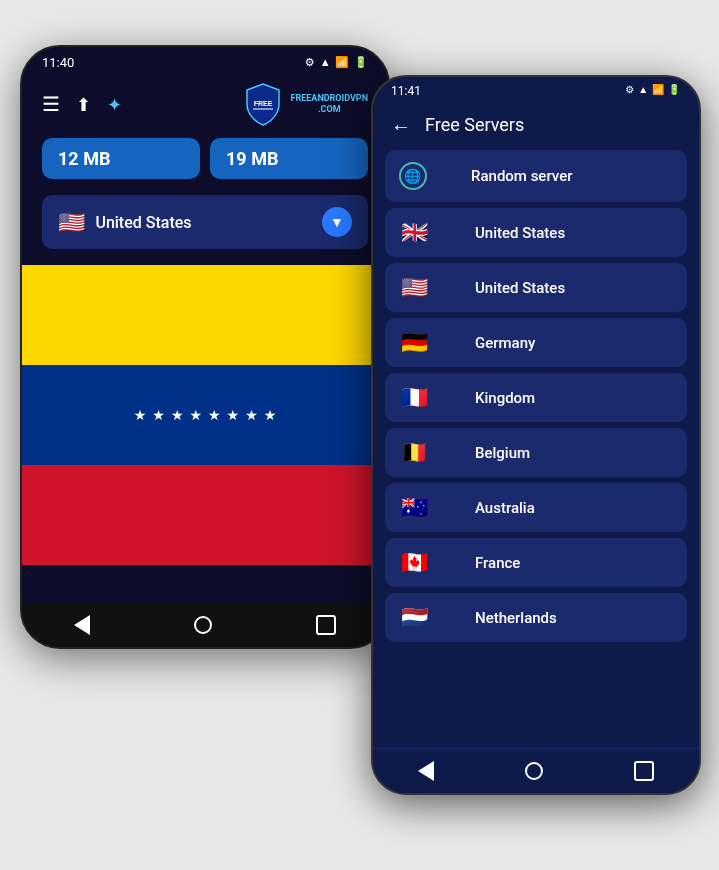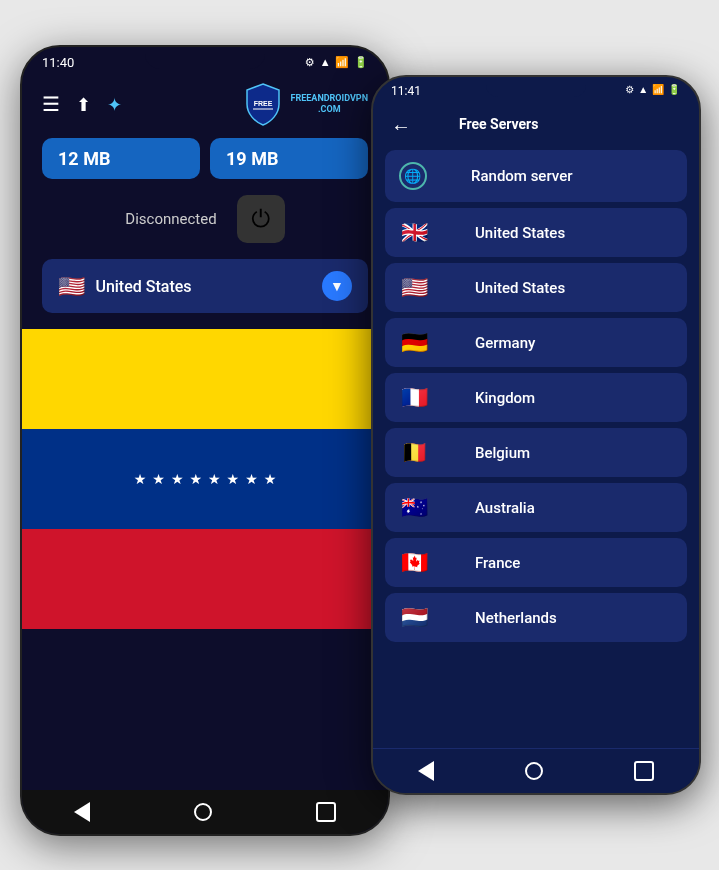--- a/index.html
+++ b/index.html
@@ -10,21 +10,21 @@
       align-items: center;
       width: 719px;
       height: 870px;
       font-family: 'Roboto', Arial, sans-serif;
       overflow: hidden;
     }
 
     
     .phone-left {
       width: 370px;
-      height: 791px;
+      height: 604px;
       background: #0d0d2b;
       border-radius: 40px;
       position: absolute;
       left: 20px;
       top: 45px;
       box-shadow: 0 10px 40px rgba(0,0,0,0.5);
       border: 2px solid #222;
       overflow: hidden;
       z-index: 1;
     }
@@ -297,24 +297,23 @@
       color: white;
     }
 
     .back-arrow {
       font-size: 20px;
       cursor: pointer;
       color: white;
     }
 
     .server-title {
-      font-size: 14px;
-      font-weight: 700;
-      color: white;
-      margin-left: 34px;
+      font-size: 18px;
+      font-weight: 400;
+      color: white;
     }
 
     
     .server-list {
       padding: 0 12px;
       display: flex;
       flex-direction: column;
       gap: 6px;
     }
 
@@ -389,26 +388,20 @@
       <div class="logo-text" style="font-size:9px; color:#4fc3f7; white-space:pre-line;">FREEANDROIDVPN
 .COM</div>
     </div>
   </div>
 
   <div class="data-stats">
     <div class="stat-box">12 MB</div>
     <div class="stat-box">19 MB</div>
   </div>
 
-  <div class="connection-row">
-    <span class="disconnected-text">Disconnected</span>
-    <div class="power-btn">
-      <span class="power-icon">⏻</span>
-    </div>
-  </div>
 
   <div class="country-selector">
     <div class="country-left">
       <span class="flag-emoji">🇺🇸</span>
       <span>United States</span>
     </div>
     <div class="chevron-circle">▼</div>
   </div>
 
   <div class="venezuela-flag">

